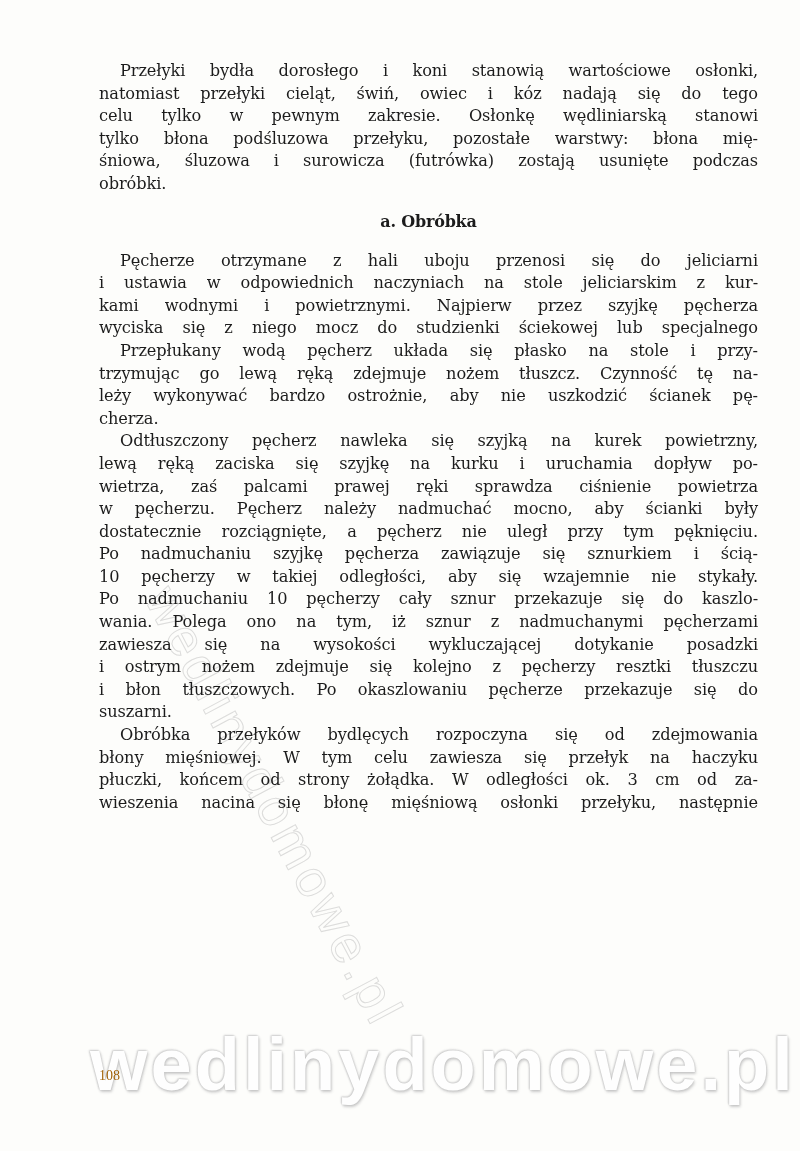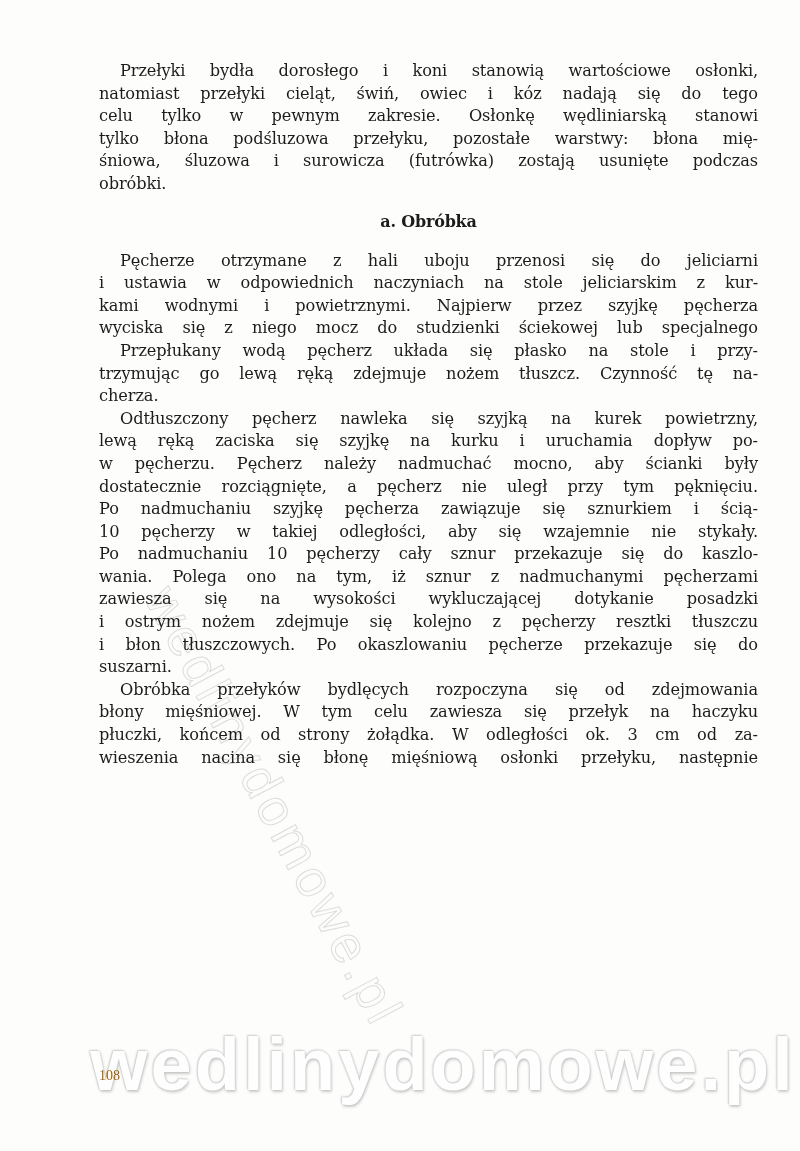--- a/index.html
+++ b/index.html
@@ -91,26 +91,28 @@
   <div>
     <span class="line indent">Pęcherze otrzymane z hali uboju przenosi się do jeliciarni</span>
     <span class="line">i ustawia w odpowiednich naczyniach na stole jeliciarskim z kur-</span>
     <span class="line">kami wodnymi i powietrznymi. Najpierw przez szyjkę pęcherza</span>
     <span class="line">wyciska się z niego mocz do studzienki ściekowej lub specjalnego</span>
   </div>
 
   <div>
     <span class="line indent">Przepłukany wodą pęcherz układa się płasko na stole i przy-</span>
     <span class="line">trzymując go lewą ręką zdejmuje nożem tłuszcz. Czynność tę na-</span>
+    <span class="line">leży wykonywać bardzo ostrożnie, aby nie uszkodzić ścianek pę-</span>
     <span class="line last">cherza.</span>
   </div>
 
   <div>
     <span class="line indent">Odtłuszczony pęcherz nawleka się szyjką na kurek powietrzny,</span>
     <span class="line">lewą ręką zaciska się szyjkę na kurku i uruchamia dopływ po-</span>
+    <span class="line">wietrza, zaś palcami prawej ręki sprawdza ciśnienie powietrza</span>
     <span class="line">w pęcherzu. Pęcherz należy nadmuchać mocno, aby ścianki były</span>
     <span class="line">dostatecznie rozciągnięte, a pęcherz nie uległ przy tym pęknięciu.</span>
     <span class="line">Po nadmuchaniu szyjkę pęcherza zawiązuje się sznurkiem i ścią-</span>
     <span class="line">10 pęcherzy w takiej odległości, aby się wzajemnie nie stykały.</span>
     <span class="line">Po nadmuchaniu 10 pęcherzy cały sznur przekazuje się do kaszlo-</span>
     <span class="line">wania. Polega ono na tym, iż sznur z nadmuchanymi pęcherzami</span>
     <span class="line">zawiesza się na wysokości wykluczającej dotykanie posadzki</span>
     <span class="line">i ostrym nożem zdejmuje się kolejno z pęcherzy resztki tłuszczu</span>
     <span class="line">i błon tłuszczowych. Po okaszlowaniu pęcherze przekazuje się do</span>
     <span class="line last">suszarni.</span>

